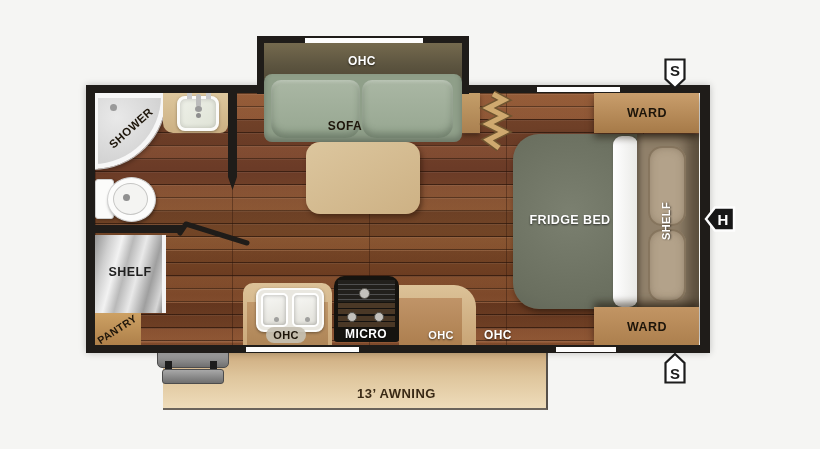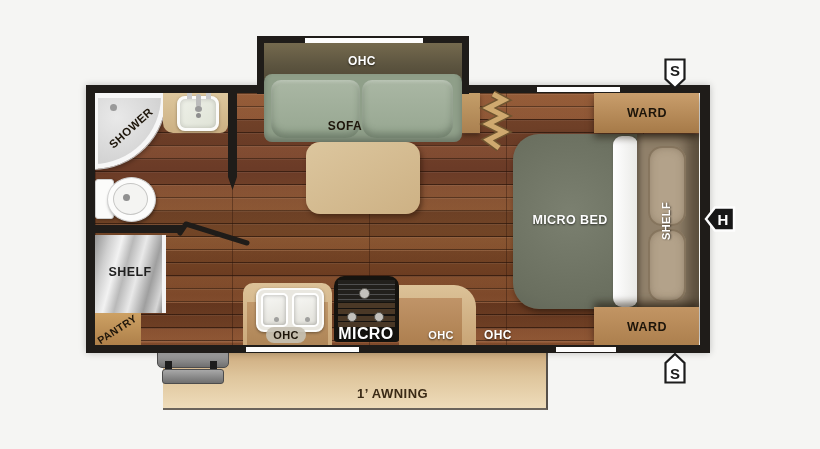--- a/index.html
+++ b/index.html
@@ -107,35 +107,35 @@
   
   .lbl{position:absolute;font-weight:bold;white-space:nowrap;transform:translate(-50%,-50%);
        letter-spacing:.4px;color:#1d150a;z-index:8;}
   .white{color:#ffffff;text-shadow:0 1px 2px rgba(0,0,0,.65);}
   #lbl-sofa-ohc{left:362px;top:61px;font-size:12px;}
   #lbl-sofa{left:345px;top:126px;font-size:12px;}
   #lbl-shower{left:131px;top:128px;font-size:11.5px;transform:translate(-50%,-50%) rotate(-42deg);}
   #lbl-fridge{left:130px;top:272px;font-size:12.5px;color:#1f1f1f;}
   #lbl-pantry{left:117px;top:329px;font-size:10.5px;transform:translate(-50%,-50%) rotate(-33deg);}
   #lbl-sink-ohc{left:286px;top:335px;font-size:11px;}
-  #lbl-micro{left:366px;top:334px;font-size:16px;}
+  #lbl-micro{left:366px;top:334px;font-size:12px;}
   #lbl-counter-ohc{left:441px;top:335px;font-size:11px;}
   #lbl-floor-ohc{left:498px;top:335px;font-size:12px;}
   #lbl-bed{left:570px;top:220px;font-size:12.5px;}
   #lbl-shelf{left:666px;top:221px;font-size:11px;transform:translate(-50%,-50%) rotate(-90deg);}
   #lbl-ward-top{left:647px;top:113px;font-size:12.5px;}
   #lbl-ward-bottom{left:647px;top:327px;font-size:12.5px;}
 </style>
 </head>
 <body>
 
 <div id="canvas">
 
   <div class="abs" id="awning">
-    <span class="awning-label">1’ AWNING</span>
+    <span class="awning-label">13’ AWNING</span>
   </div>
   <div class="abs step" id="step1"></div>
   <div class="abs step-foot" id="foot1"></div>
   <div class="abs step-foot" id="foot2"></div>
   <div class="abs step" id="step2"></div>
 
   <div class="abs" id="floor"></div>
 
   <div class="abs" id="shower"></div>
   <div class="abs" id="shower-drain"></div>
@@ -209,21 +209,21 @@
 
   <span class="lbl white" id="lbl-sofa-ohc">OHC</span>
   <span class="lbl" id="lbl-sofa">SOFA</span>
   <span class="lbl" id="lbl-shower">SHOWER</span>
   <span class="lbl" id="lbl-fridge">SHELF</span>
   <span class="lbl" id="lbl-pantry">PANTRY</span>
   <span class="lbl" id="lbl-sink-ohc">OHC</span>
   <span class="lbl white" id="lbl-micro">MICRO</span>
   <span class="lbl white" id="lbl-counter-ohc">OHC</span>
   <span class="lbl white" id="lbl-floor-ohc">OHC</span>
-  <span class="lbl white" id="lbl-bed">MICRO BED</span>
+  <span class="lbl white" id="lbl-bed">FRIDGE BED</span>
   <span class="lbl white" id="lbl-shelf">SHELF</span>
   <span class="lbl" id="lbl-ward-top">WARD</span>
   <span class="lbl" id="lbl-ward-bottom">WARD</span>
 
   <svg id="markers" viewBox="0 0 820 449">
     <g>
       <polygon points="665.5,59.5 684.5,59.5 684.5,79 675,88 665.5,79" fill="#ffffff" stroke="#1c1c1c" stroke-width="2.2"></polygon>
       <text x="675" y="75.5" text-anchor="middle" font-size="15" font-weight="bold" fill="#1c1c1c" font-family="Liberation Sans, sans-serif">S</text>
     </g>
     <g>

